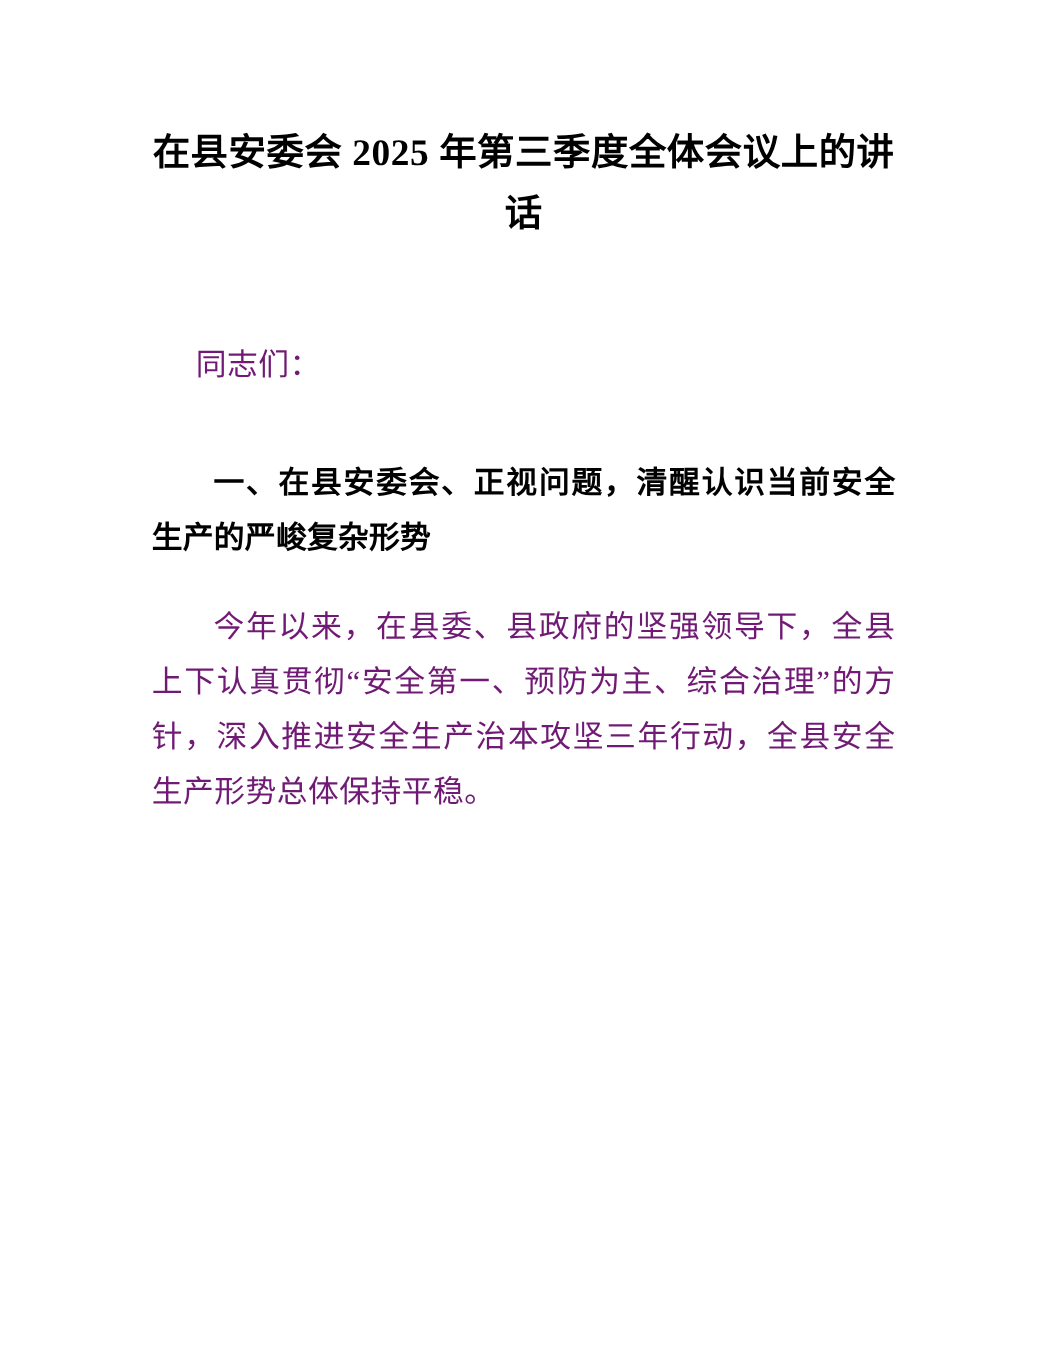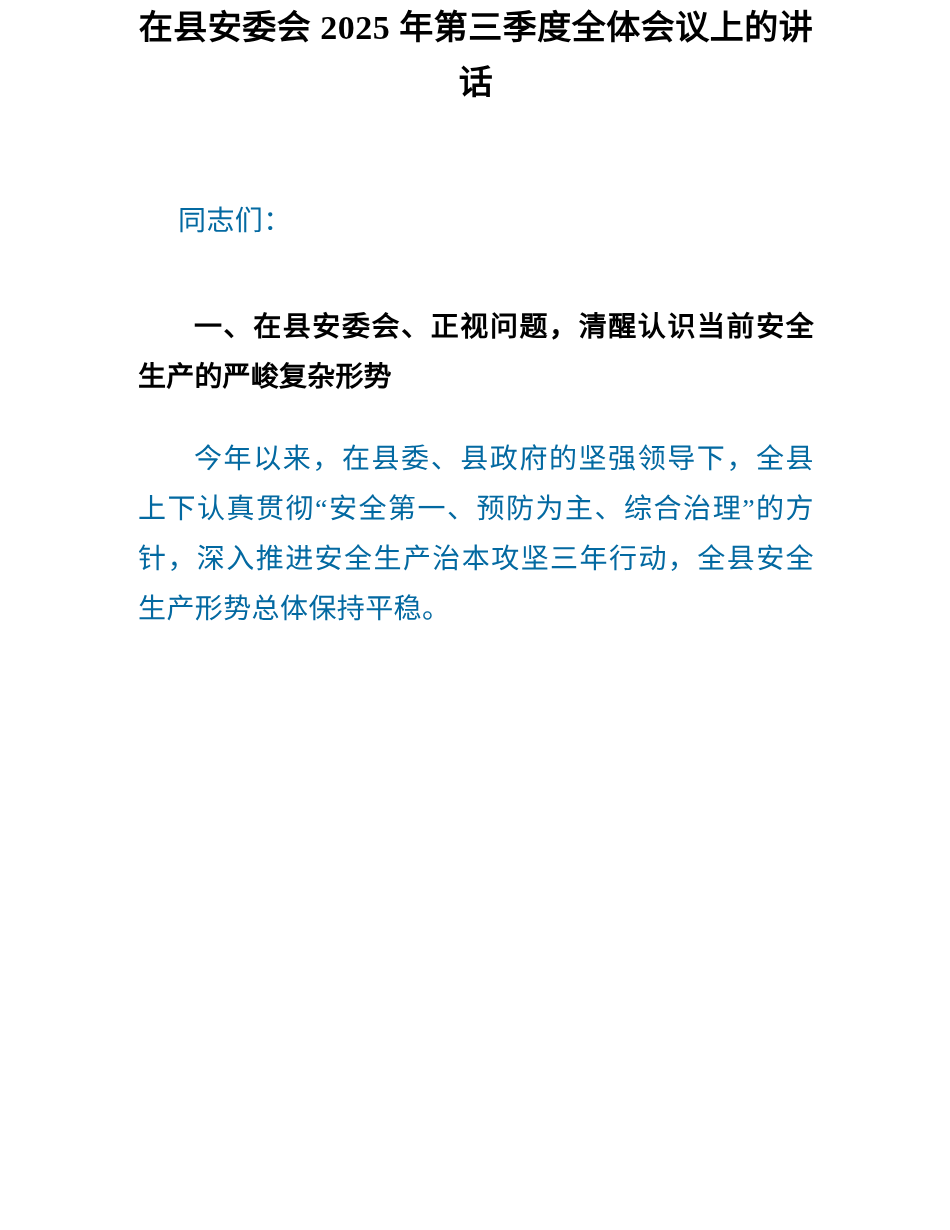--- a/index.html
+++ b/index.html
@@ -22,20 +22,21 @@
   .content {
     position: absolute;
     left: 138px;
     top: 0;
     width: 676px;
   }
 
   
   .doc-title {
     margin: 0;
+    padding-top: 112px;
     font-family: "Liberation Serif", "DejaVu Serif", serif;
     font-weight: 700;
     font-size: 34px;
     line-height: 55px;
     color: #000000;
     text-align: center;
     letter-spacing: 0.5px;
     word-break: break-all;
   }
 
@@ -43,21 +44,21 @@
   .title-gap {
     height: 86px;
   }
 
   
   .para {
     margin: 0;
     font-family: "Liberation Serif", "DejaVu Serif", serif;
     font-size: 28px;
     line-height: 50px;
-    color: #0369a1;
+    color: #701a75;
     text-align: justify;
     text-justify: inter-ideograph;
     word-break: break-all;
     letter-spacing: 0.4px;
   }
 
   .para.indent {
     text-indent: 56px;
   }
 

